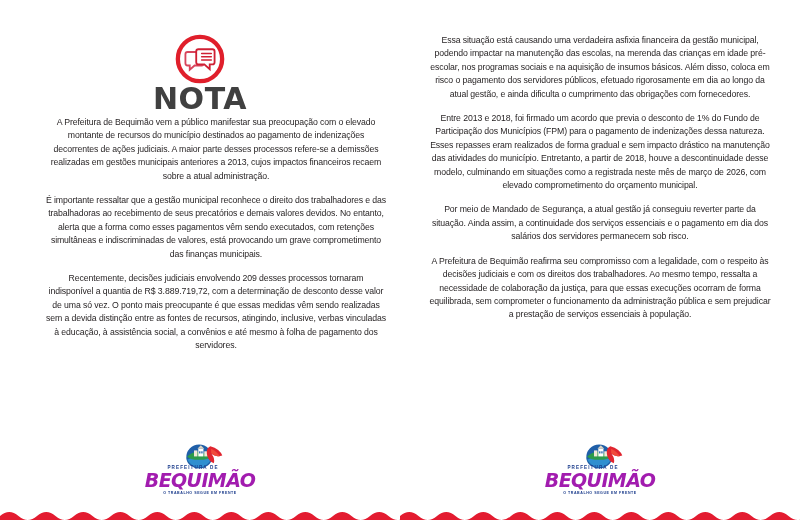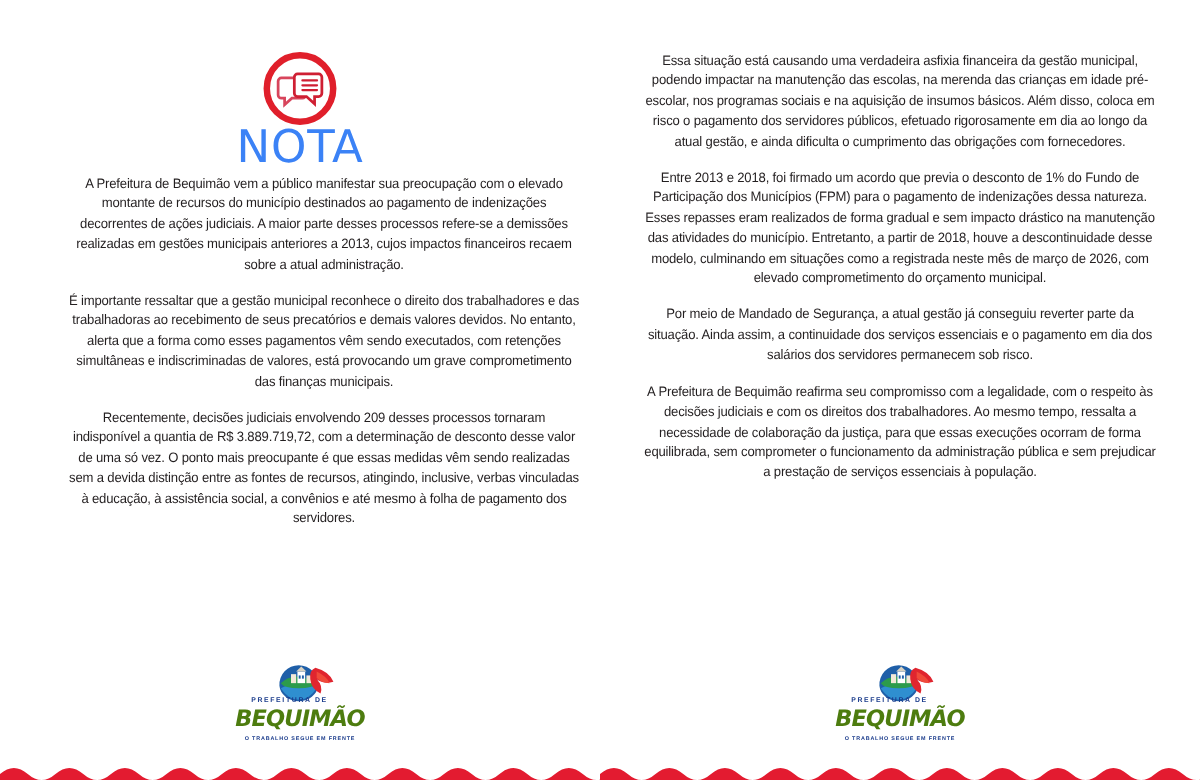--- a/index.html
+++ b/index.html
@@ -39,23 +39,23 @@
     display: block;
     margin: 0 auto;
     width: 54px;
     height: 54px;
   }
   .nota-title {
     display: block;
     margin-top: -2px;
     font-family: "DejaVu Sans", sans-serif;
     font-size: 30px;
-    font-weight: normal;
+    font-weight: bold;
     letter-spacing: 0.5px;
-    color: #3b82f6;
+    color: #404040;
     line-height: 1;
   }
 
   
   .body-col {
     position: absolute;
     left: 22px;
     width: 356px;
     text-align: center;
   }
@@ -100,25 +100,25 @@
     font-size: 4.6px;
     font-weight: bold;
     letter-spacing: 1.1px;
     color: #1b3c8c;
     line-height: 6px;
     margin-left: -14px;
   }
   .logo-name {
     display: block;
     font-family: "DejaVu Sans", sans-serif;
-    font-size: 15px;
+    font-size: 19px;
     font-weight: bold;
     font-style: italic;
     letter-spacing: -0.6px;
-    color: #4d7c0f;
+    color: #a21caf;
     line-height: 19px;
   }
   .logo-tagline {
     display: block;
     font-size: 3.6px;
     font-weight: bold;
     letter-spacing: 0.55px;
     color: #1b3c8c;
     line-height: 6px;
     margin-top: 0px;

